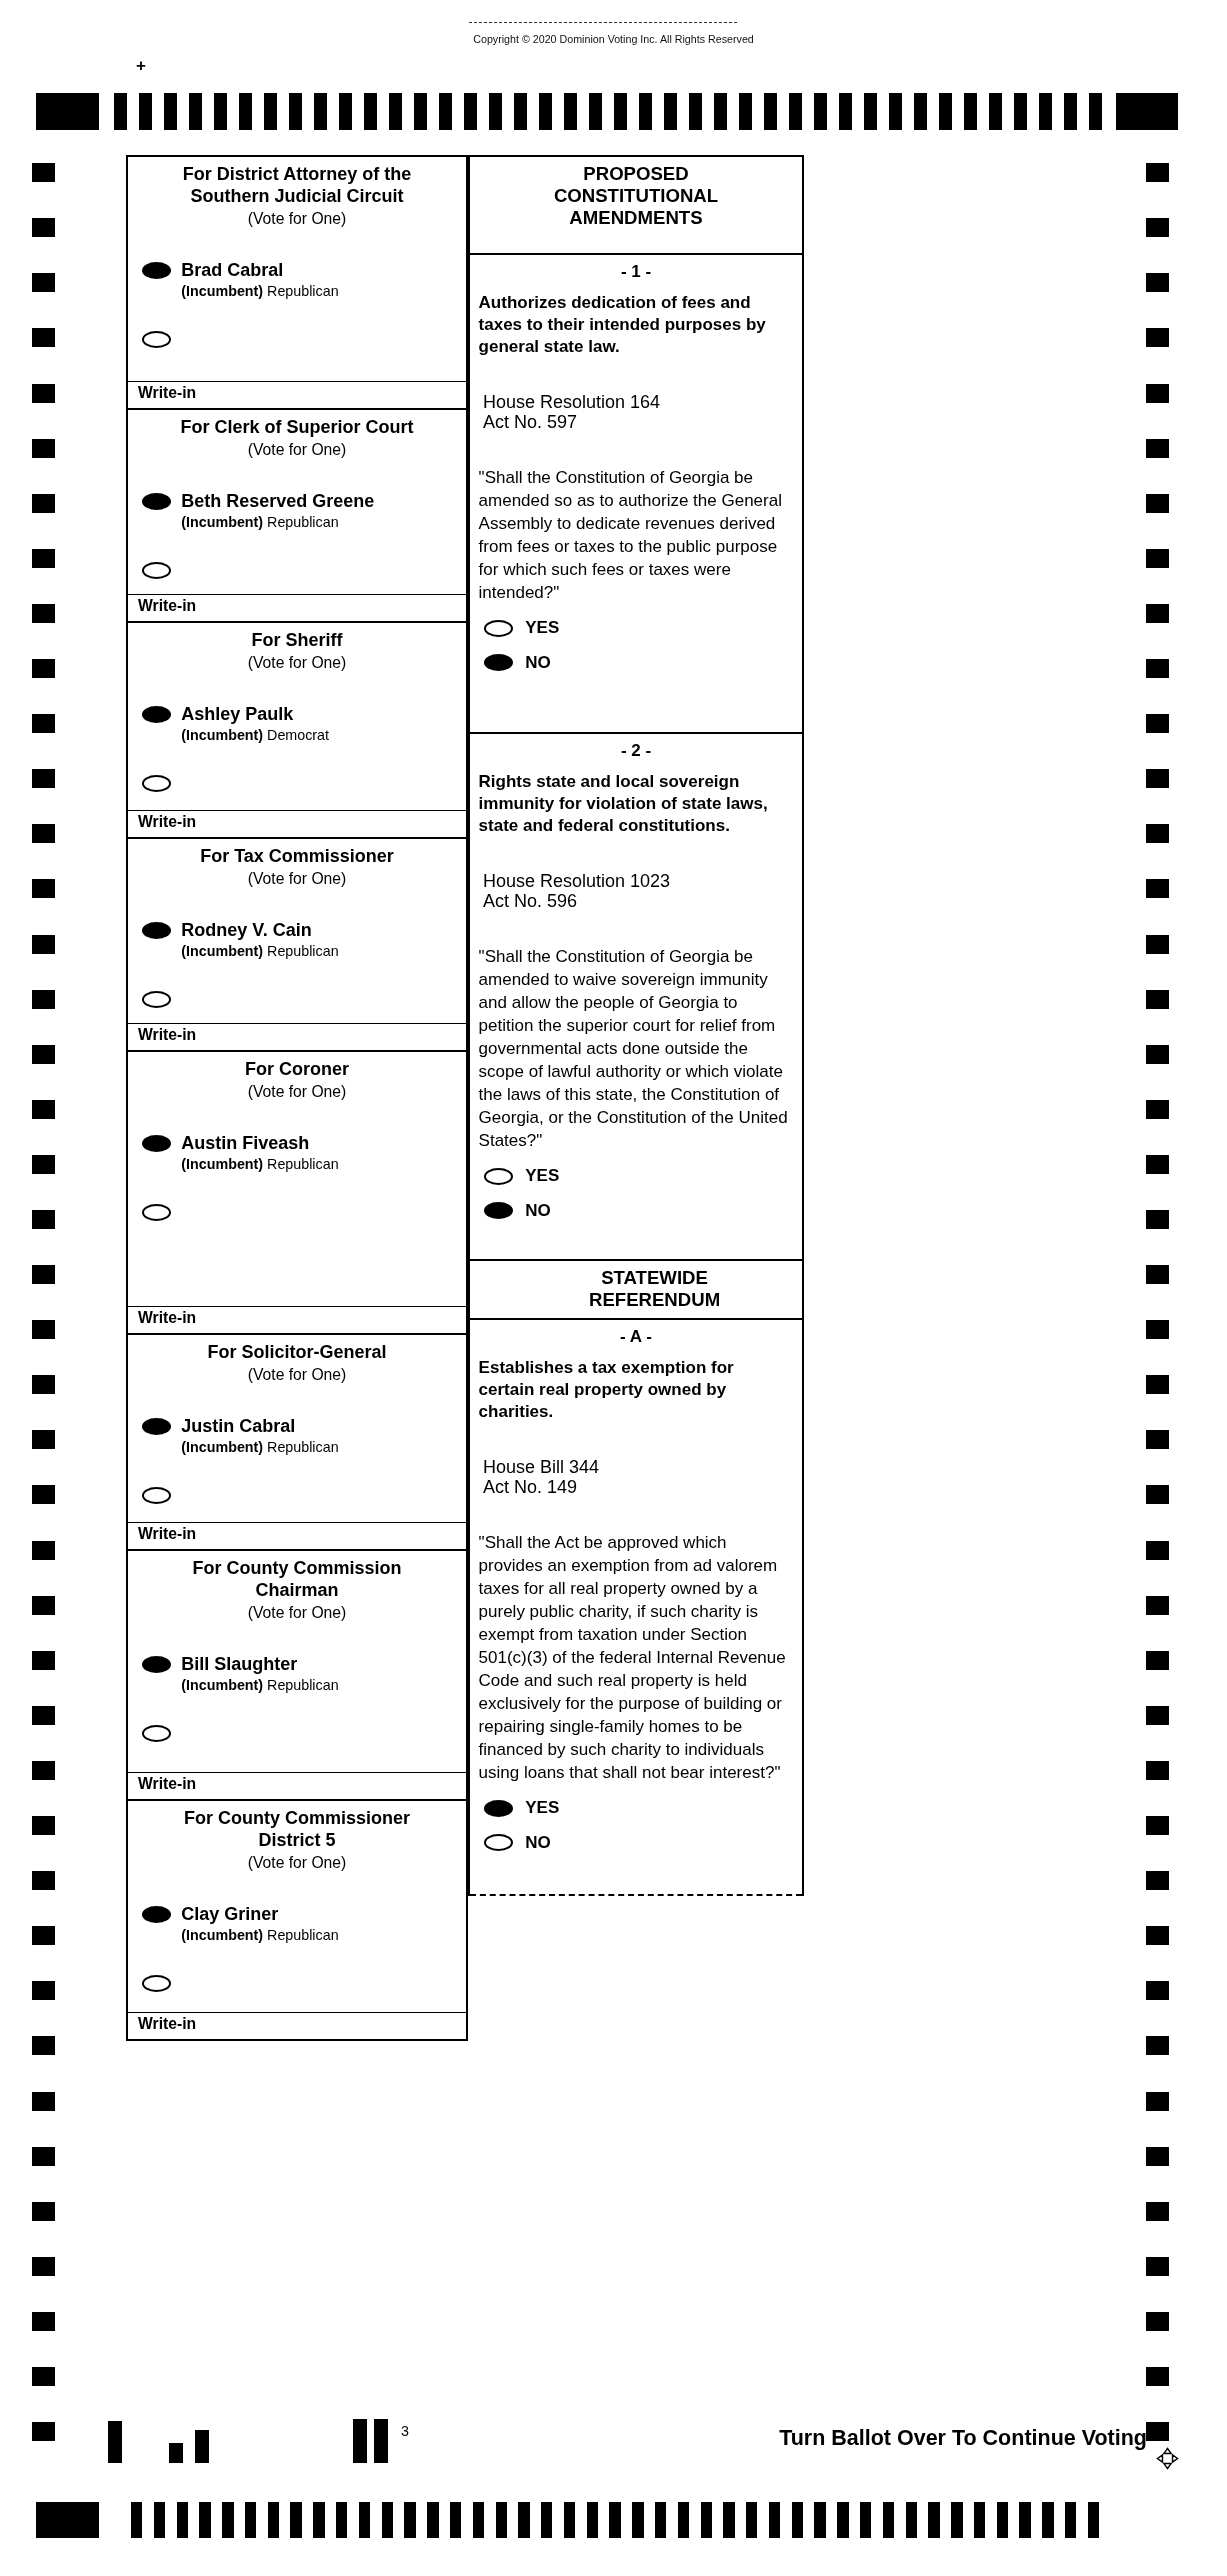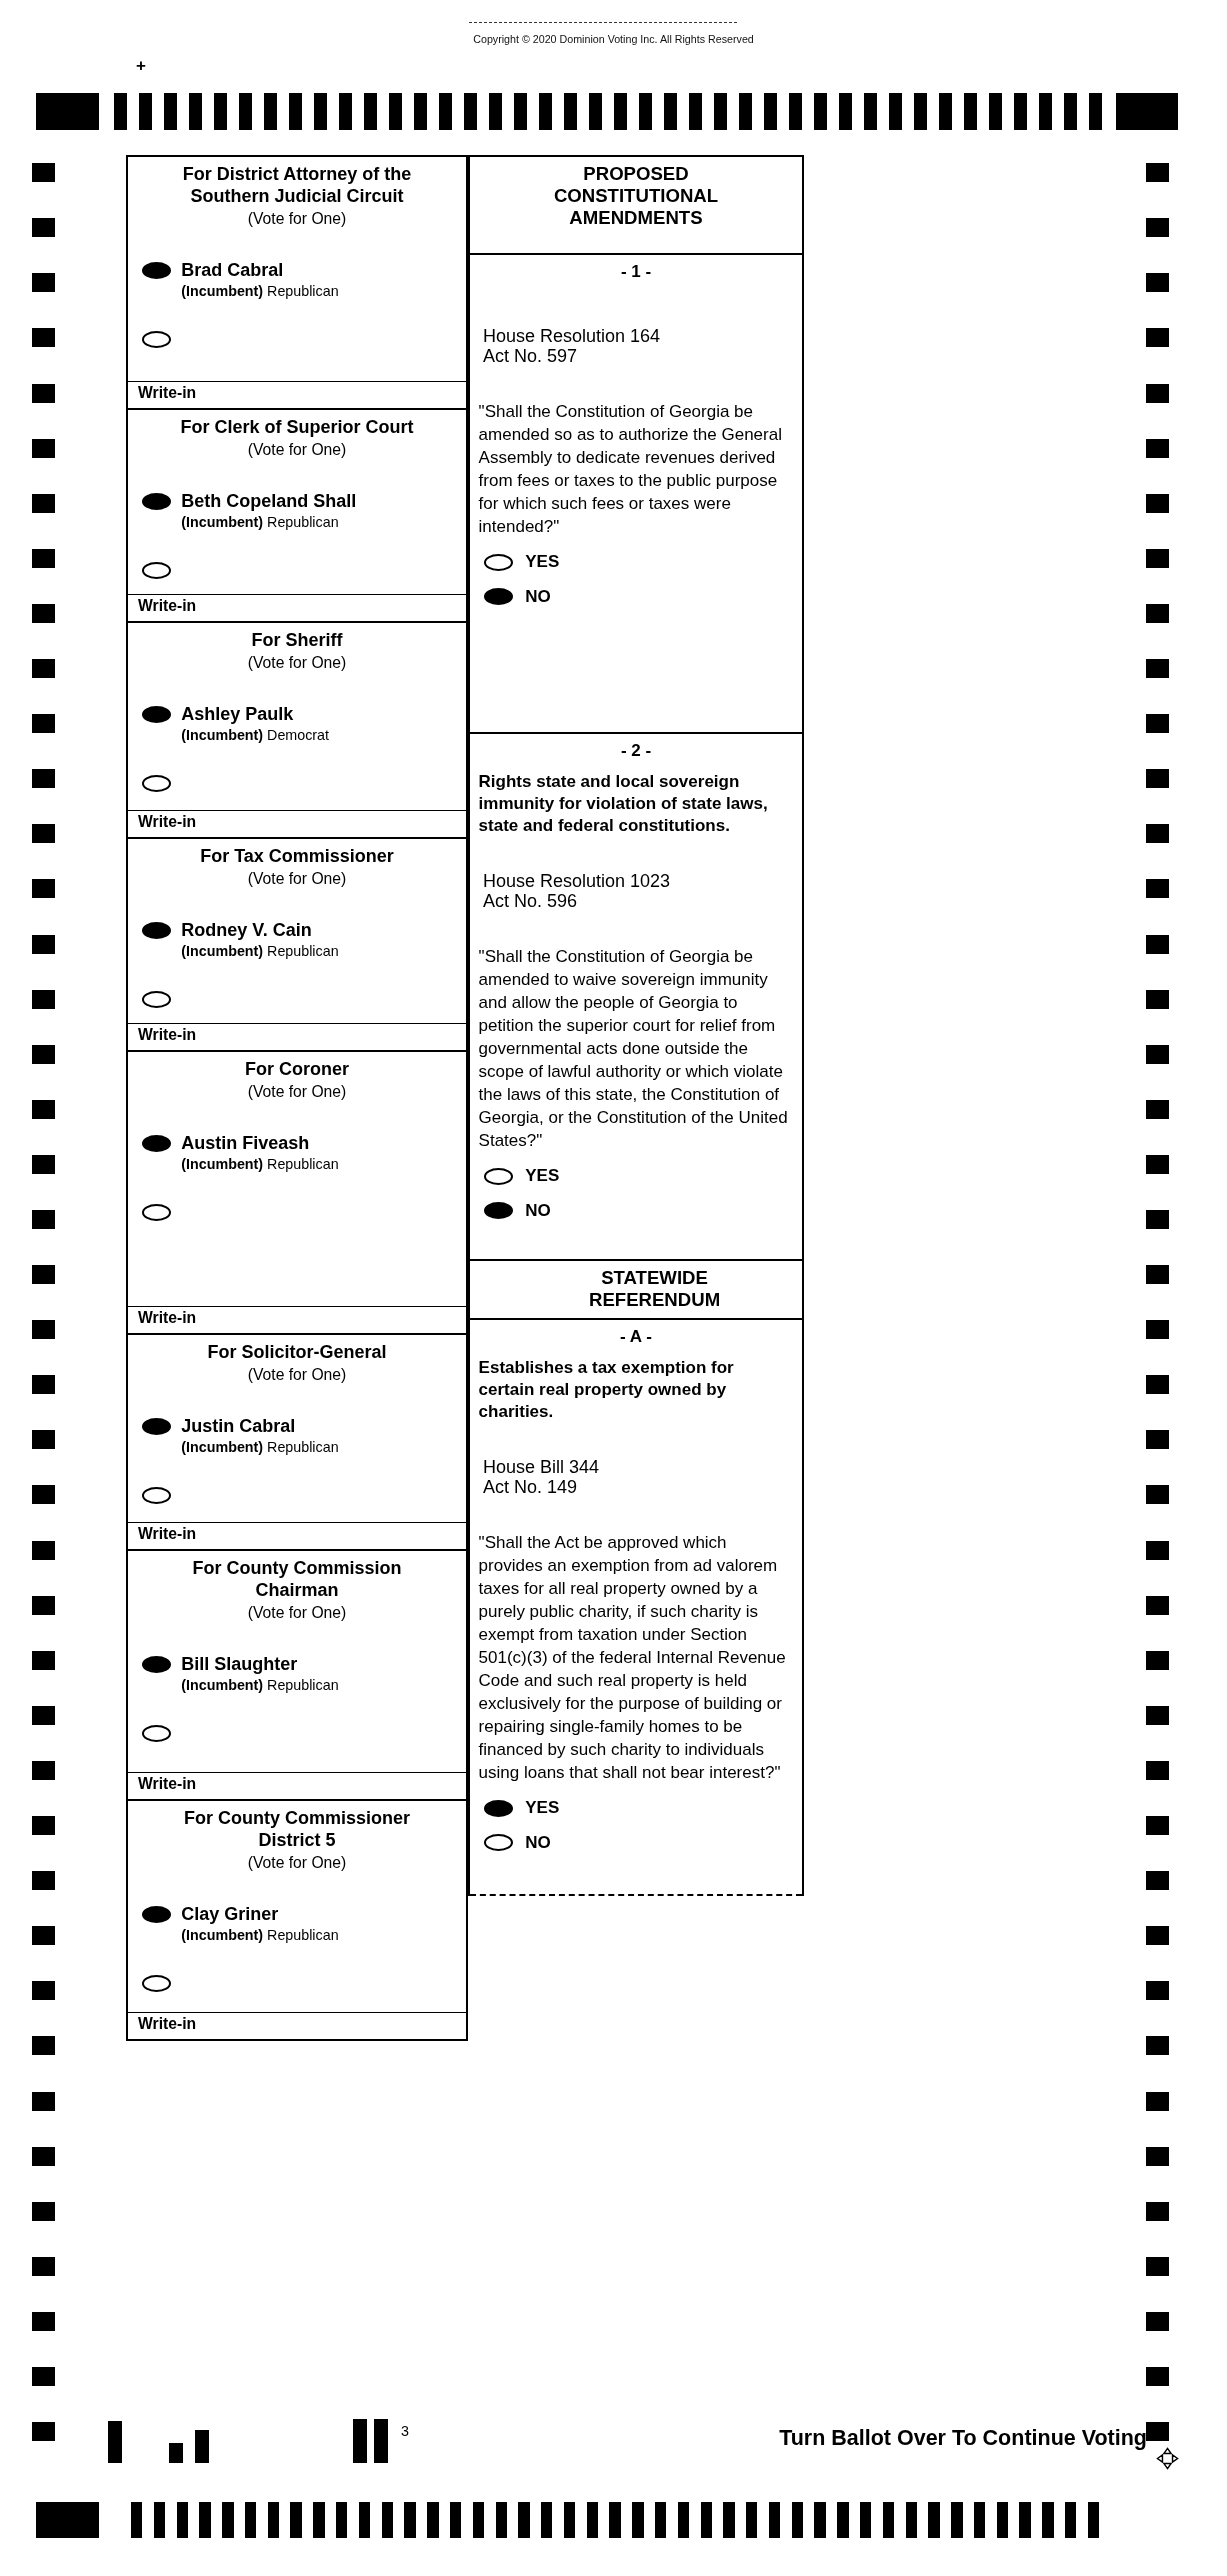--- a/index.html
+++ b/index.html
@@ -276,21 +276,21 @@
         <div class="write-in">Write-in</div>
       </div>
       <div class="contest" style="min-height: 213px;">
         <div class="c-title">
           <div>For Clerk of Superior Court</div>
         </div>
         <div class="c-instr">(Vote for One)</div>
         <div class="candidate">
           <div class="oval filled"></div>
           <div class="cand-text">
-            <div class="cand-name">Beth Copeland Shall</div>
+            <div class="cand-name">Beth Reserved Greene</div>
             <div class="cand-detail"><span class="inc">(Incumbent) </span><span>Republican</span></div>
           </div>
         </div>
         <div class="wi-oval-row">
           <div class="oval"></div>
         </div>
         <div class="write-in">Write-in</div>
       </div>
       <div class="contest" style="min-height: 216px;">
         <div class="c-title">
@@ -399,20 +399,21 @@
     </div>
 
   <div class="measure-column" style="border-bottom: none;">
       <div class="m-header" style="min-height: 98px;">
         <div>PROPOSED</div>
         <div>CONSTITUTIONAL</div>
         <div>AMENDMENTS</div>
       </div>
       <div class="m-section" style="min-height: 479px;">
         <div class="m-number">- 1 -</div>
+        <div class="m-summary">Authorizes dedication of fees and taxes to their intended purposes by general state law.</div>
         <div class="m-refs">
           <div>House Resolution 164</div>
           <div>Act No. 597</div>
         </div>
         <div class="m-question">"Shall the Constitution of Georgia be amended so as to authorize the General Assembly to dedicate revenues derived from fees or taxes to the public purpose for which such fees or taxes were intended?"</div>
         <div class="m-option">
           <div class="oval"></div>
           <div class="m-option-label">YES</div>
         </div>
         <div class="m-option">

